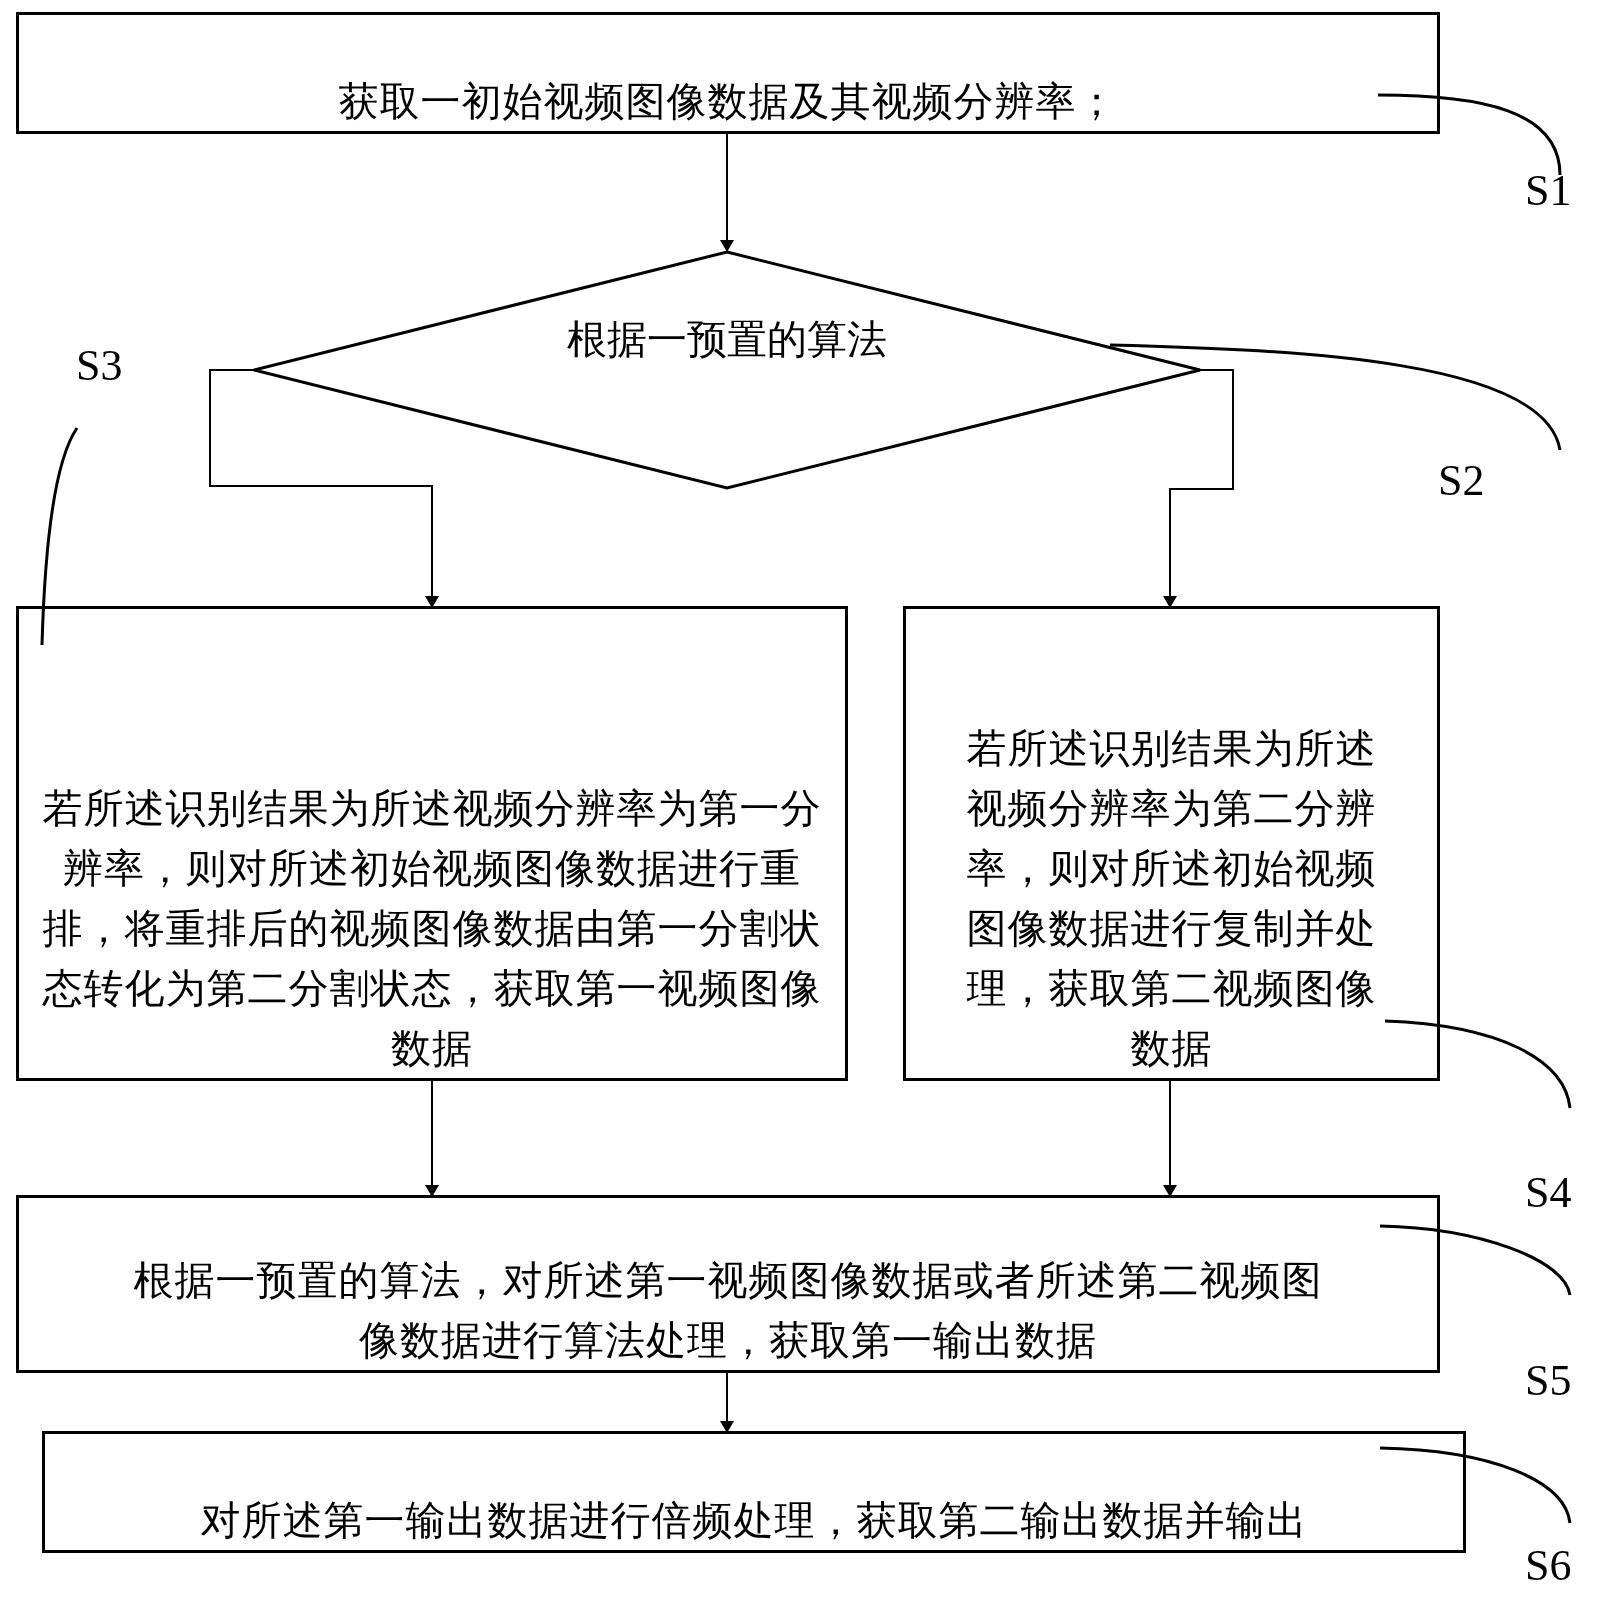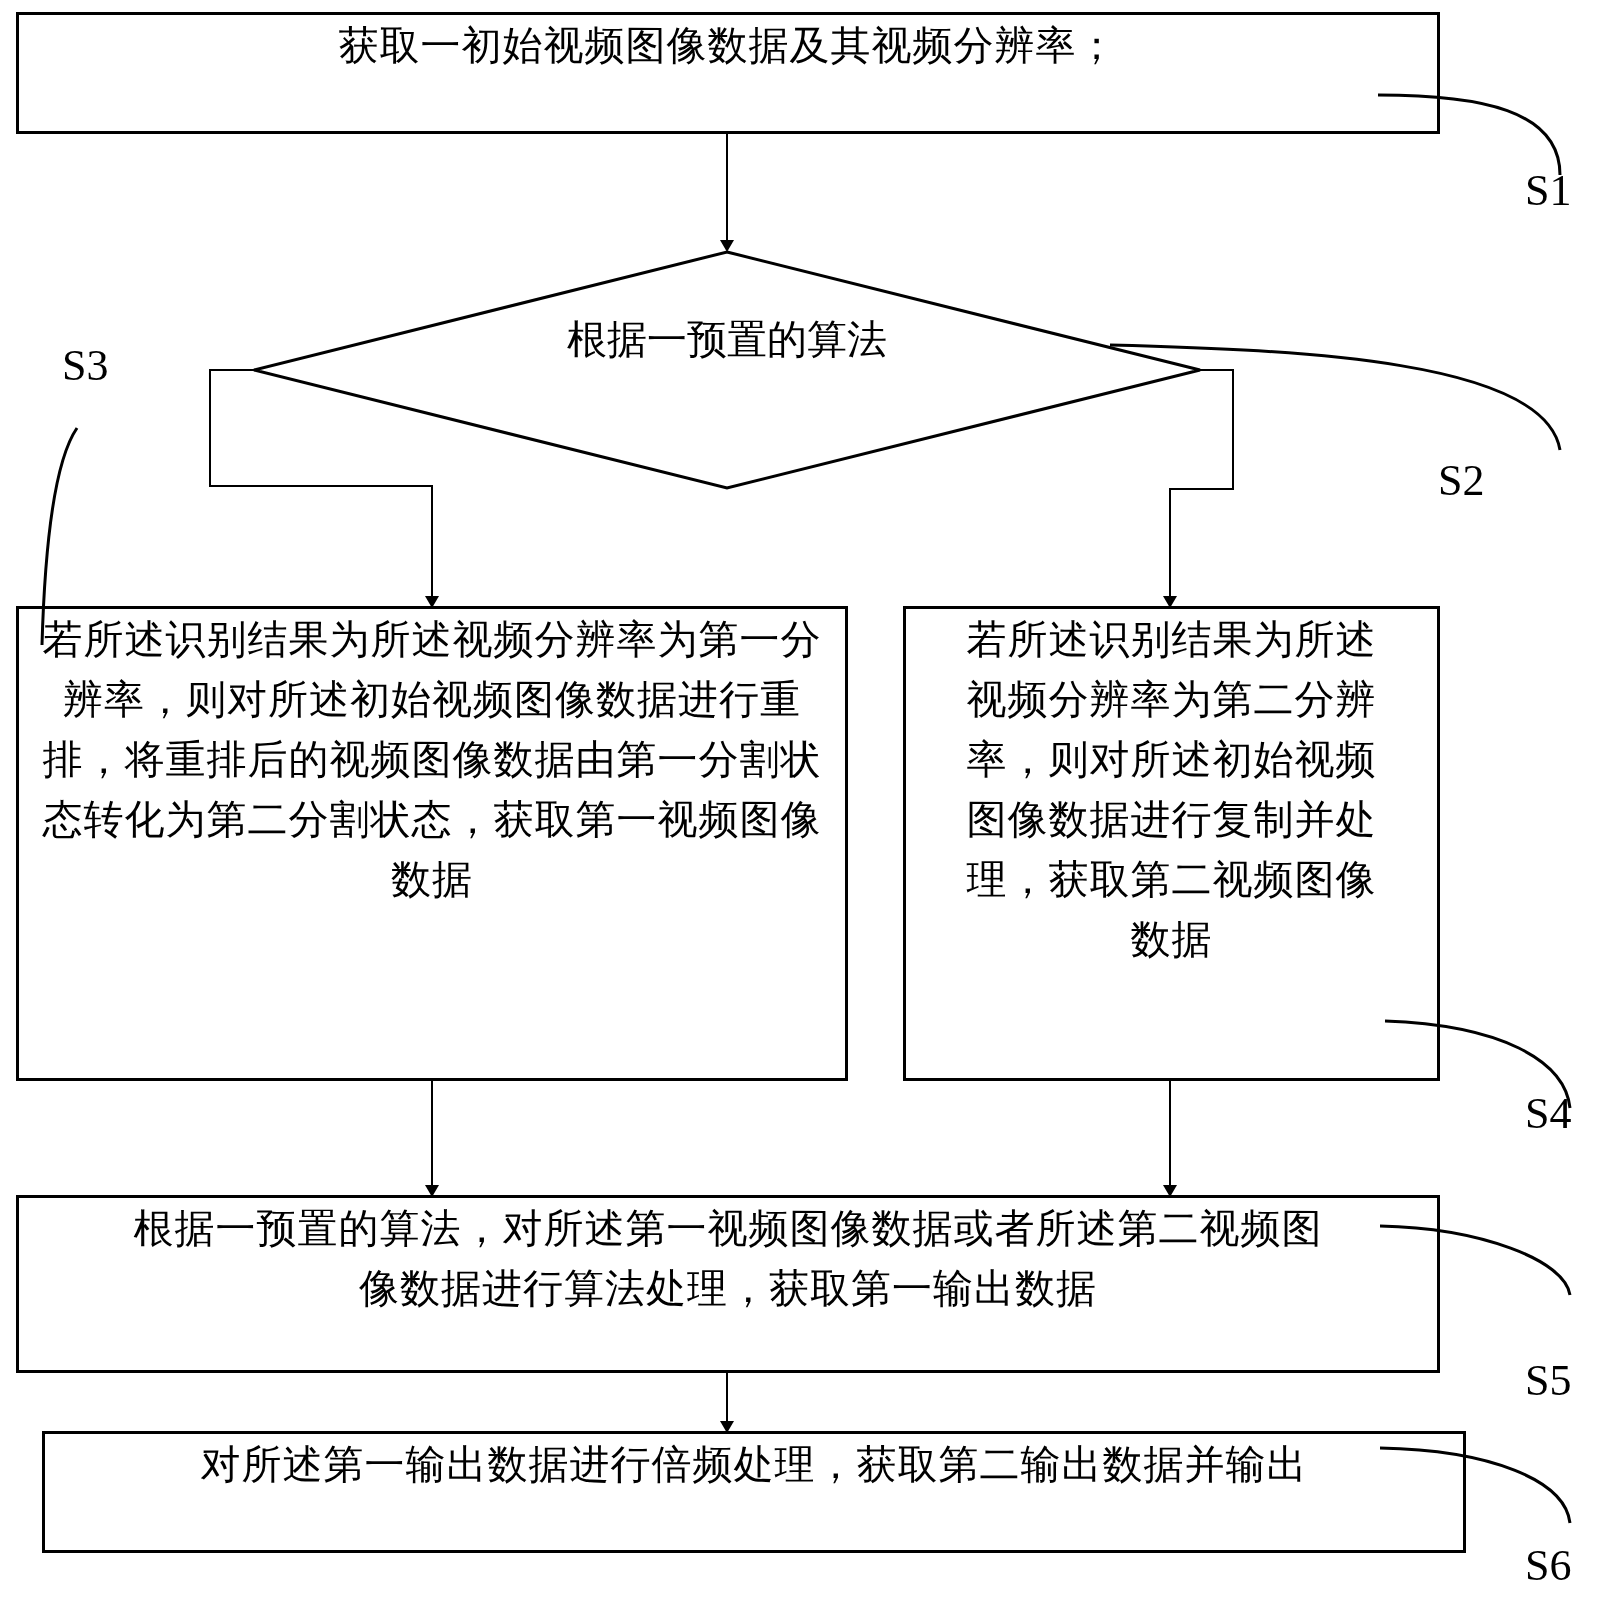--- a/index.html
+++ b/index.html
@@ -1,20 +1,20 @@
 <!DOCTYPE html>
 <html><head>
 <meta charset="utf-8">
 <style>
   html, body { margin: 0; padding: 0; background: #ffffff; }
   body { width: 1599px; height: 1599px; position: relative; overflow: hidden;
          font-family: "DejaVu Serif", "Liberation Serif", serif; color: #000; }
   svg.lines { position: absolute; left: 0; top: 0; }
   .box { position: absolute; box-sizing: border-box; border: 3px solid #000;
-         display: flex; align-items: flex-start; justify-content: center; text-align: center; }
+         display: flex; align-items: flex-end; justify-content: center; text-align: center; }
   .box-text { font-size: 40px; line-height: 60px; letter-spacing: 1px; }
   .diamond-text { position: absolute; font-size: 40px; line-height: 58px; text-align: center; }
   .step-label { position: absolute; font-size: 44px; font-family: "Liberation Serif", "DejaVu Serif", serif; }
 </style>
 </head>
 <body>
 
 <svg class="lines" width="1599" height="1599">
   <defs>
     <marker id="arr" markerWidth="12" markerHeight="14" refX="10" refY="7" orient="auto" markerUnits="userSpaceOnUse">
@@ -63,16 +63,16 @@
 <div class="box" style="left:16px; top:1195px; width:1424px; height:178px; padding: 0 108px;">
   <span class="box-text">根据一预置的算法，对所述第一视频图像数据或者所述第二视频图像数据进行算法处理，获取第一输出数据</span>
 </div>
 
 <div class="box" style="left:16px; top:1431px; width:1424px; height:122px;margin-left:26px;">
   <span class="box-text">对所述第一输出数据进行倍频处理，获取第二输出数据并输出</span>
 </div>
 
 <div class="step-label" style="left:1525px; top:165px;">S1</div>
 <div class="step-label" style="left:1438px; top:455px;">S2</div>
-<div class="step-label" style="left:62px; top:340px;">S3</div>
-<div class="step-label" style="left:1525px; top:1088px;">S4</div>
+<div class="step-label" style="left:76px; top:340px;">S3</div>
+<div class="step-label" style="left:1525px; top:1167px;">S4</div>
 <div class="step-label" style="left:1525px; top:1355px;">S5</div>
 <div class="step-label" style="left:1525px; top:1540px;">S6</div>
 
 </body></html>

